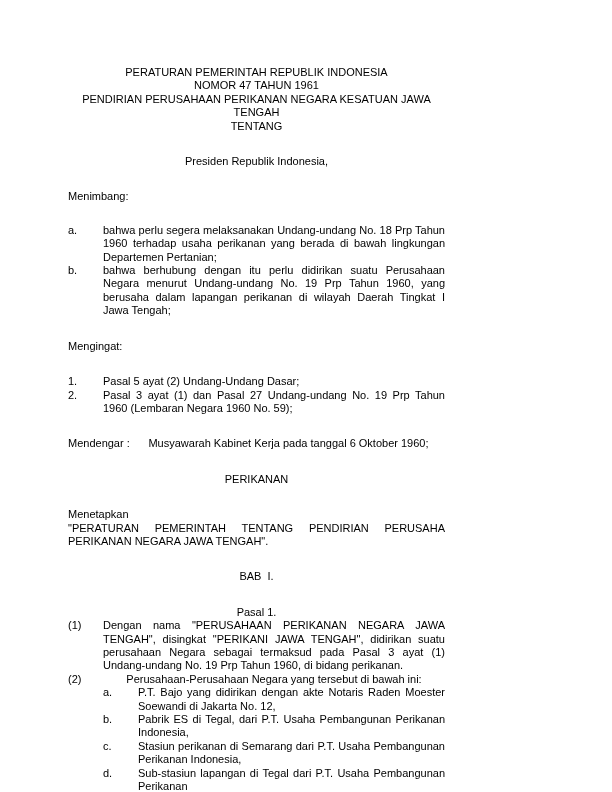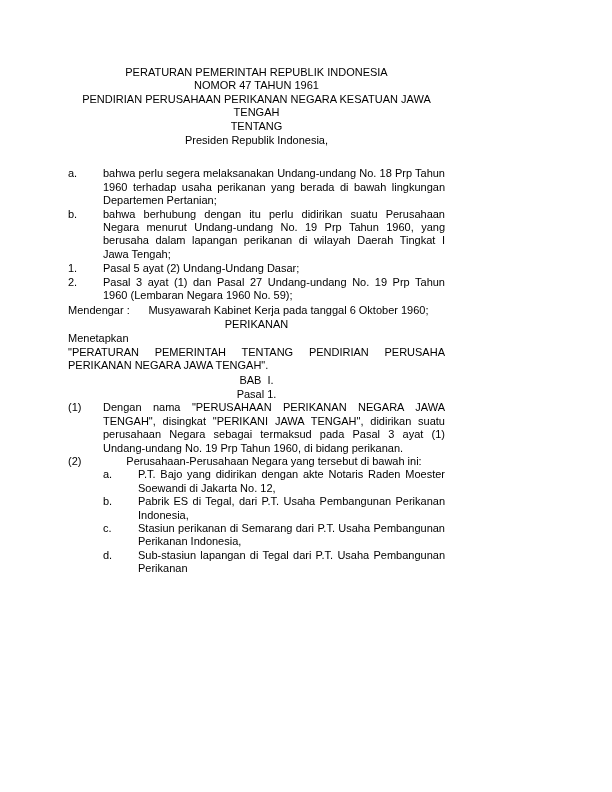--- a/index.html
+++ b/index.html
@@ -24,49 +24,51 @@
   .prews { white-space: pre-wrap; }
 
   .hang { display: flex; align-items: flex-start; }
   .hang > .marker { flex: 0 0 35px; }
   .hang > .marker-wide { flex: 0 0 64px; }
   .hang > .text { flex: 1 1 auto; text-align: justify; }
   .hang > .text-plain { flex: 1 1 auto; text-align: center; }
 
   .sublist { margin-left: 35px; }
 
-  .mt-1 { margin-top: 1px; }
+  .mt-1 { margin-top: 22px; }
   .mt-big { margin-top: 20px; }
 </style>
 </head>
 <body>
 
 <div class="page">
 
   <header>
     <div class="center">PERATURAN PEMERINTAH REPUBLIK INDONESIA</div>
     <div class="center">NOMOR 47 TAHUN 1961</div>
     <div class="center">PENDIRIAN PERUSAHAAN PERIKANAN NEGARA KESATUAN JAWA TENGAH</div>
     <div class="center">TENTANG</div>
   </header>
 
   <div class="center mt-1">Presiden Republik Indonesia,</div>
 
+  <div class="mt-1">Menimbang:</div>
 
   <div class="mt-big">
     <div class="hang">
       <span class="marker">a.</span>
       <span class="text">bahwa perlu segera melaksanakan Undang-undang No. 18 Prp Tahun 1960 terhadap usaha perikanan yang berada di bawah lingkungan Departemen Pertanian;</span>
     </div>
     <div class="hang">
       <span class="marker">b.</span>
       <span class="text">bahwa berhubung dengan itu perlu didirikan suatu Perusahaan Negara menurut Undang-undang No. 19 Prp Tahun 1960, yang berusaha dalam lapangan perikanan di wilayah Daerah Tingkat I Jawa Tengah;</span>
     </div>
   </div>
 
+  <div class="mt-1">Mengingat:</div>
 
   <div class="mt-1">
     <div class="hang">
       <span class="marker">1.</span>
       <span class="text">Pasal 5 ayat (2) Undang-Undang Dasar;</span>
     </div>
     <div class="hang">
       <span class="marker">2.</span>
       <span class="text">Pasal 3 ayat (1) dan Pasal 27 Undang-undang No. 19 Prp Tahun 1960 (Lembaran Negara 1960 No. 59);</span>
     </div>

